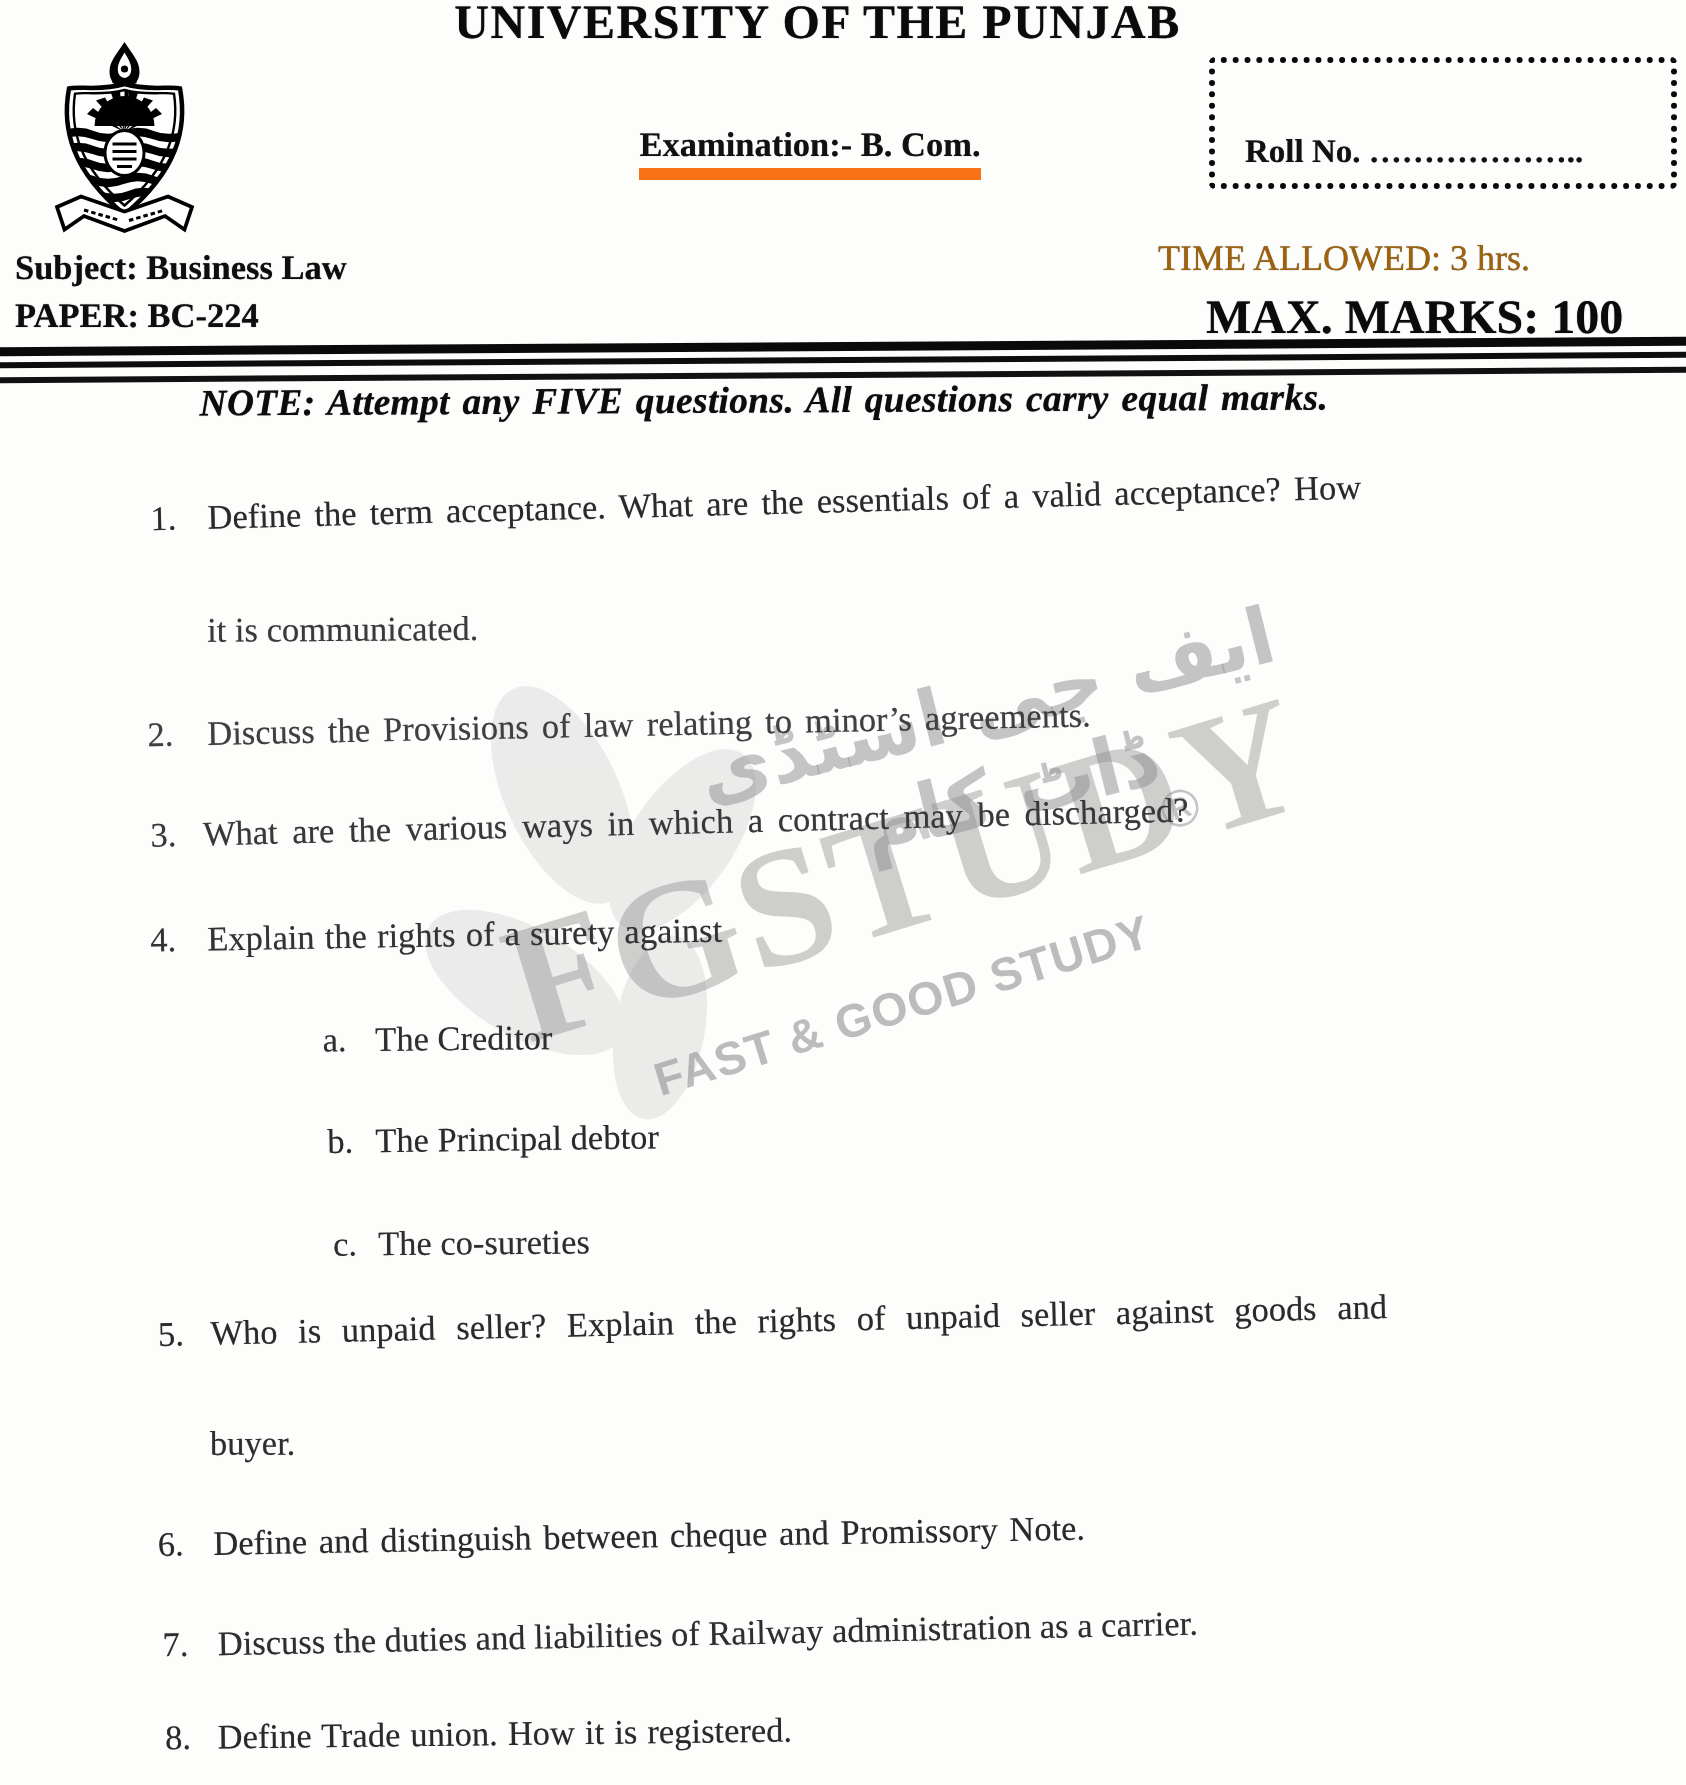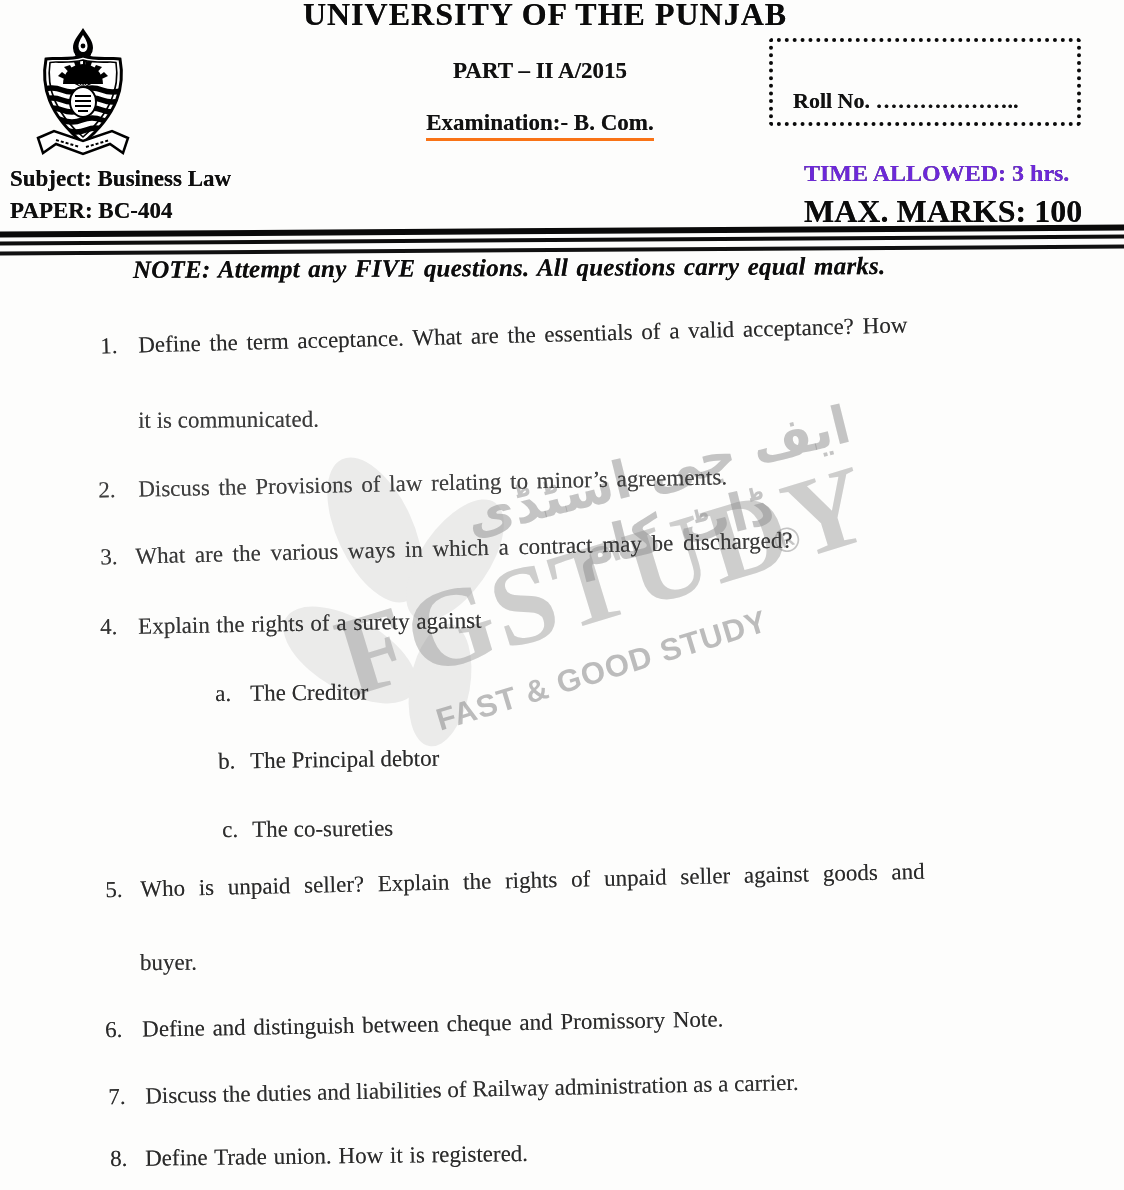--- a/index.html
+++ b/index.html
@@ -12,32 +12,32 @@
   
   .title {
     position:absolute; top:-4px; left:0; width:1090px; text-align:center;
     font-size:32px; font-weight:bold; letter-spacing:1px; color:#0b0b0b;
     text-shadow:0 0 0.6px rgba(0,0,0,.7);
   }
   .logo { position:absolute; left:22px; top:26px; width:122px; height:138px; }
   .centerblock { position:absolute; left:360px; top:58px; width:360px; text-align:center; }
   .part-line { font-size:23px; font-weight:bold; color:#111; text-shadow:0 0 .5px rgba(0,0,0,.6); }
   .exam-line { display:inline-block; margin-top:8px; font-size:23px; font-weight:bold;
-    border-bottom:3px solid #f97316; padding-bottom:2px; color:#111; text-shadow:0 0 .5px rgba(0,0,0,.6);}
+    border-bottom:8px solid #f97316; padding-bottom:2px; color:#111; text-shadow:0 0 .5px rgba(0,0,0,.6);}
   .rollbox {
-    position:absolute; left:769px; top:38px; width:312px; height:88px;
+    position:absolute; left:806px; top:38px; width:312px; height:88px;
     border:4px dotted #0a0a0a; border-radius:4px;text-align:right;
   }
   .rollbox .roll-label {
     position:absolute; left:20px; bottom:8px; font-size:22px; font-weight:bold; color:#111;
     text-shadow:0 0 .5px rgba(0,0,0,.6); white-space:nowrap;
   }
   .subject-line { position:absolute; left:10px; top:166px; font-size:23px; font-weight:bold; color:#0e0e0e; text-shadow:0 0 .6px rgba(0,0,0,.7);}
   .paper-line   { position:absolute; left:10px; top:198px; font-size:23px; font-weight:bold; color:#0e0e0e; text-shadow:0 0 .6px rgba(0,0,0,.7);}
-  .time-line    { position:absolute; left:804px; top:160px; font-size:24px; font-weight:bold; color:#6d28d9; white-space:nowrap; text-shadow:0 0 .6px rgba(0,0,0,.7);}
+  .time-line    { position:absolute; left:772px; top:160px; font-size:24px; font-weight:normal; color:#a16207; white-space:nowrap; text-shadow:0 0 .6px rgba(0,0,0,.7);}
   .marks-line   { position:absolute; left:804px; top:193px; font-size:32px; font-weight:bold; color:#0b0b0b; white-space:nowrap; text-shadow:0 0 .6px rgba(0,0,0,.7);}
   
   .rules { position:absolute; left:-6px; top:228px; width:1140px; transform:rotate(-0.35deg); }
   .rules .bar1 { height:6px; background:#0a0a0a; }
   .rules .bar2 { height:4px; background:#0d0d0d; margin-top:4px; }
   .rules .bar3 { height:4px; background:#111; margin-top:6px; }
   
   .note {
     position:absolute; left:133px; top:254px; font-size:25px; font-weight:bold; font-style:italic;
     color:#0c0c0c; white-space:nowrap; letter-spacing:.2px; word-spacing:2px;
@@ -132,30 +132,30 @@
 
         <ellipse cx="61" cy="76" rx="13" ry="15" fill="#fff" stroke="#000" stroke-width="2"></ellipse>
         <path d="M53 70 h16 M53 75 h16 M53 80 h16 M56 85 h10" stroke="#000" stroke-width="2" fill="none"></path>
       </g>
 
       <path d="M16 112 L32 105 L61 115 L90 105 L106 112 L101 127 L88 118 L61 128 L34 118 L21 127 Z" fill="#fff" stroke="#000" stroke-width="2.5"></path>
       <path d="M34 114 L58 121 M64 121 L88 114" stroke="#000" stroke-width="2" stroke-dasharray="3 2" fill="none"></path>
     </svg>
 
     <div class="centerblock">
-      <div class="part-line">PART – II   A/2015</div><br>
+      <br>
       <div class="exam-line">Examination:- B. Com.</div>
     </div>
 
     <div class="rollbox">
       <div class="roll-label">Roll No. ………………..</div>
     </div>
 
     <div class="subject-line">Subject: Business Law</div>
-    <div class="paper-line">PAPER: BC-404</div>
+    <div class="paper-line">PAPER: BC-224</div>
     <div class="time-line">TIME ALLOWED: 3 hrs.</div>
     <div class="marks-line">MAX. MARKS: 100</div>
 
     <div class="rules">
       <div class="bar1"></div>
         <div class="bar2"></div>
         <div class="bar3"></div>
     </div>
 
     <div class="note">NOTE: Attempt any FIVE questions. All questions carry equal marks.</div>

